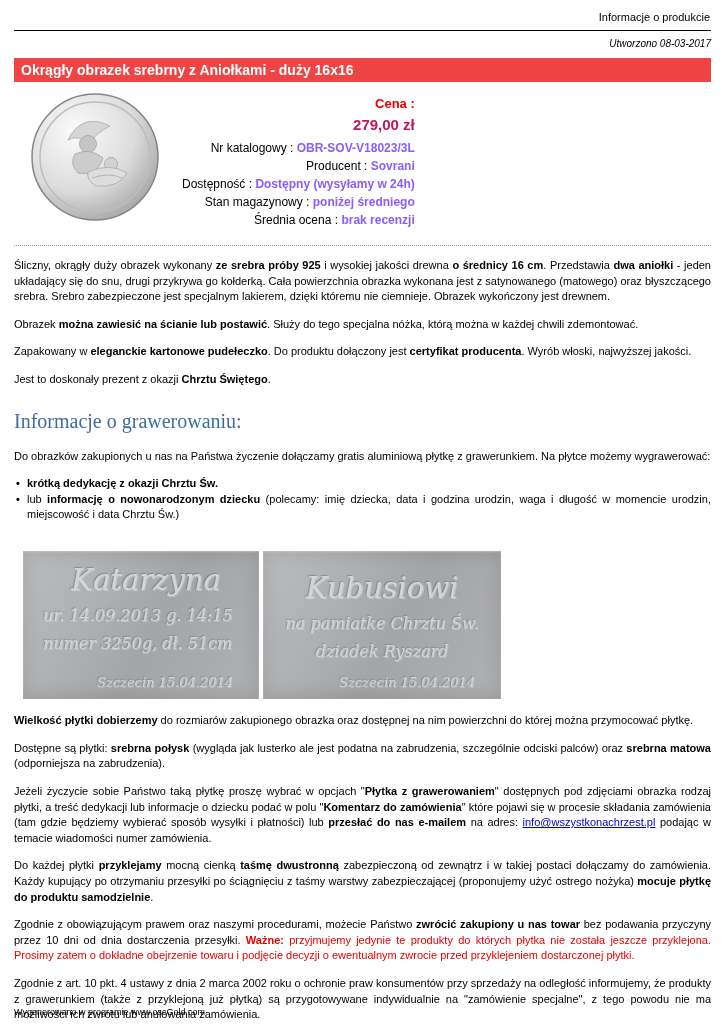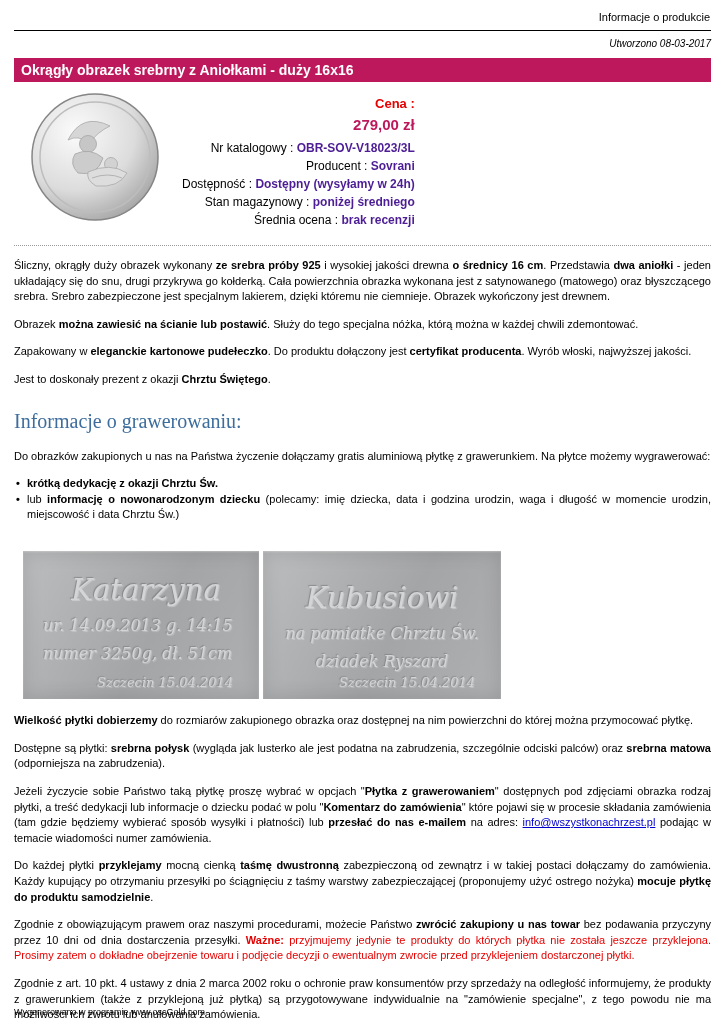--- a/index.html
+++ b/index.html
@@ -5,46 +5,46 @@
   * { margin:0; padding:0; box-sizing:border-box; }
   html, body { background:#fff; }
   body {
     width:725px; height:1024px; position:relative; overflow:hidden;
     font-family:"Liberation Sans","DejaVu Sans",sans-serif; color:#000;
   }
   .page { padding:8px 14px 0 14px; }
   .topbar { text-align:right; font-size:11px; padding:3px 1px 7px 0; }
   .toprule { border:none; border-top:1px solid #000; margin:0; }
   .created { text-align:right; font-style:italic; font-size:10px; margin:7px 0 9px; }
-  .titlebar { background:#be185d; color:#fff; font-weight:bold; font-size:14px; padding:4px 7px; }
+  .titlebar { background:#ef4444; color:#fff; font-weight:bold; font-size:14px; padding:4px 7px; }
   .product-row { display:flex; margin:10px 0 6px; }
   .product-image { width:130px; height:130px; margin:0 22px 0 16px; flex:0 0 auto; }
   .product-details { font-size:12px; line-height:1.5; padding-top:2px;text-align:right; }
   .b { font-weight:bold; }
   .red { color:#e60000; }
   .price-label { color:#e60000; font-weight:bold; font-size:13px; }
   .price { color:#be185d; font-weight:bold; font-size:15px; margin-bottom:3px; }
   .flabel { color:#000; }
-  .fvalue { color:#4c1d95; font-weight:bold; }
+  .fvalue { color:#8b5cf6; font-weight:bold; }
   .dotted-sep { border-top:1px dotted #999; margin:16px 0 2px; }
   .para { font-size:11px; line-height:1.42; text-align:justify; margin:12px 0; }
   .section-head { font-family:"Liberation Serif","DejaVu Serif",serif; font-size:20px; color:#3d6d9d; margin:22px 0 16px; font-weight:normal; }
   ul.opts { list-style:none; font-size:11px; margin:10px 0 28px; }
   ul.opts li { padding-left:13px; position:relative; line-height:1.42; text-align:justify; }
   ul.opts li::before { content:"\2022"; position:absolute; left:2px; font-weight:bold; }
   .plates-row { display:flex; gap:4px; margin:12px 0 14px 9px; }
   .plate {
     position:relative; height:148px; color:#d3d5d7; font-style:italic; overflow:hidden;
     background:linear-gradient(118deg,#bcbdbe 0%,#a4a5a7 55%,#afb0b2 100%);
     box-shadow:inset 0 0 20px rgba(0,0,0,.14), inset 0 1px 2px rgba(255,255,255,.4);
     font-family:"DejaVu Serif","Liberation Serif",serif;
   }
   .plate-left { width:236px; padding:8px 10px 8px 20px; }
   .plate-right-box { width:238px; padding:16px 10px; text-align:center; }
-  .plate-name { font-size:29px; margin-top:14px; text-align:center;
+  .plate-name { font-size:29px; margin-top:4px; text-align:center;
     text-shadow:1px 1px 1px rgba(255,255,255,.35), -1px -1px 1px rgba(70,70,70,.35); }
   .plate-line { font-size:16px; margin-top:9px;
     text-shadow:1px 1px 1px rgba(255,255,255,.3), -1px -1px 1px rgba(70,70,70,.3); }
   .plate-footer { position:absolute; bottom:9px; right:26px; font-size:13px;
     text-shadow:1px 1px 1px rgba(255,255,255,.3), -1px -1px 1px rgba(70,70,70,.3); }
   a.link { color:#0000cc; text-decoration:underline; cursor:pointer; }
   .footer { position:absolute; left:14px; bottom:7px; font-size:9px; }
 </style>
 </head>
 <body>

